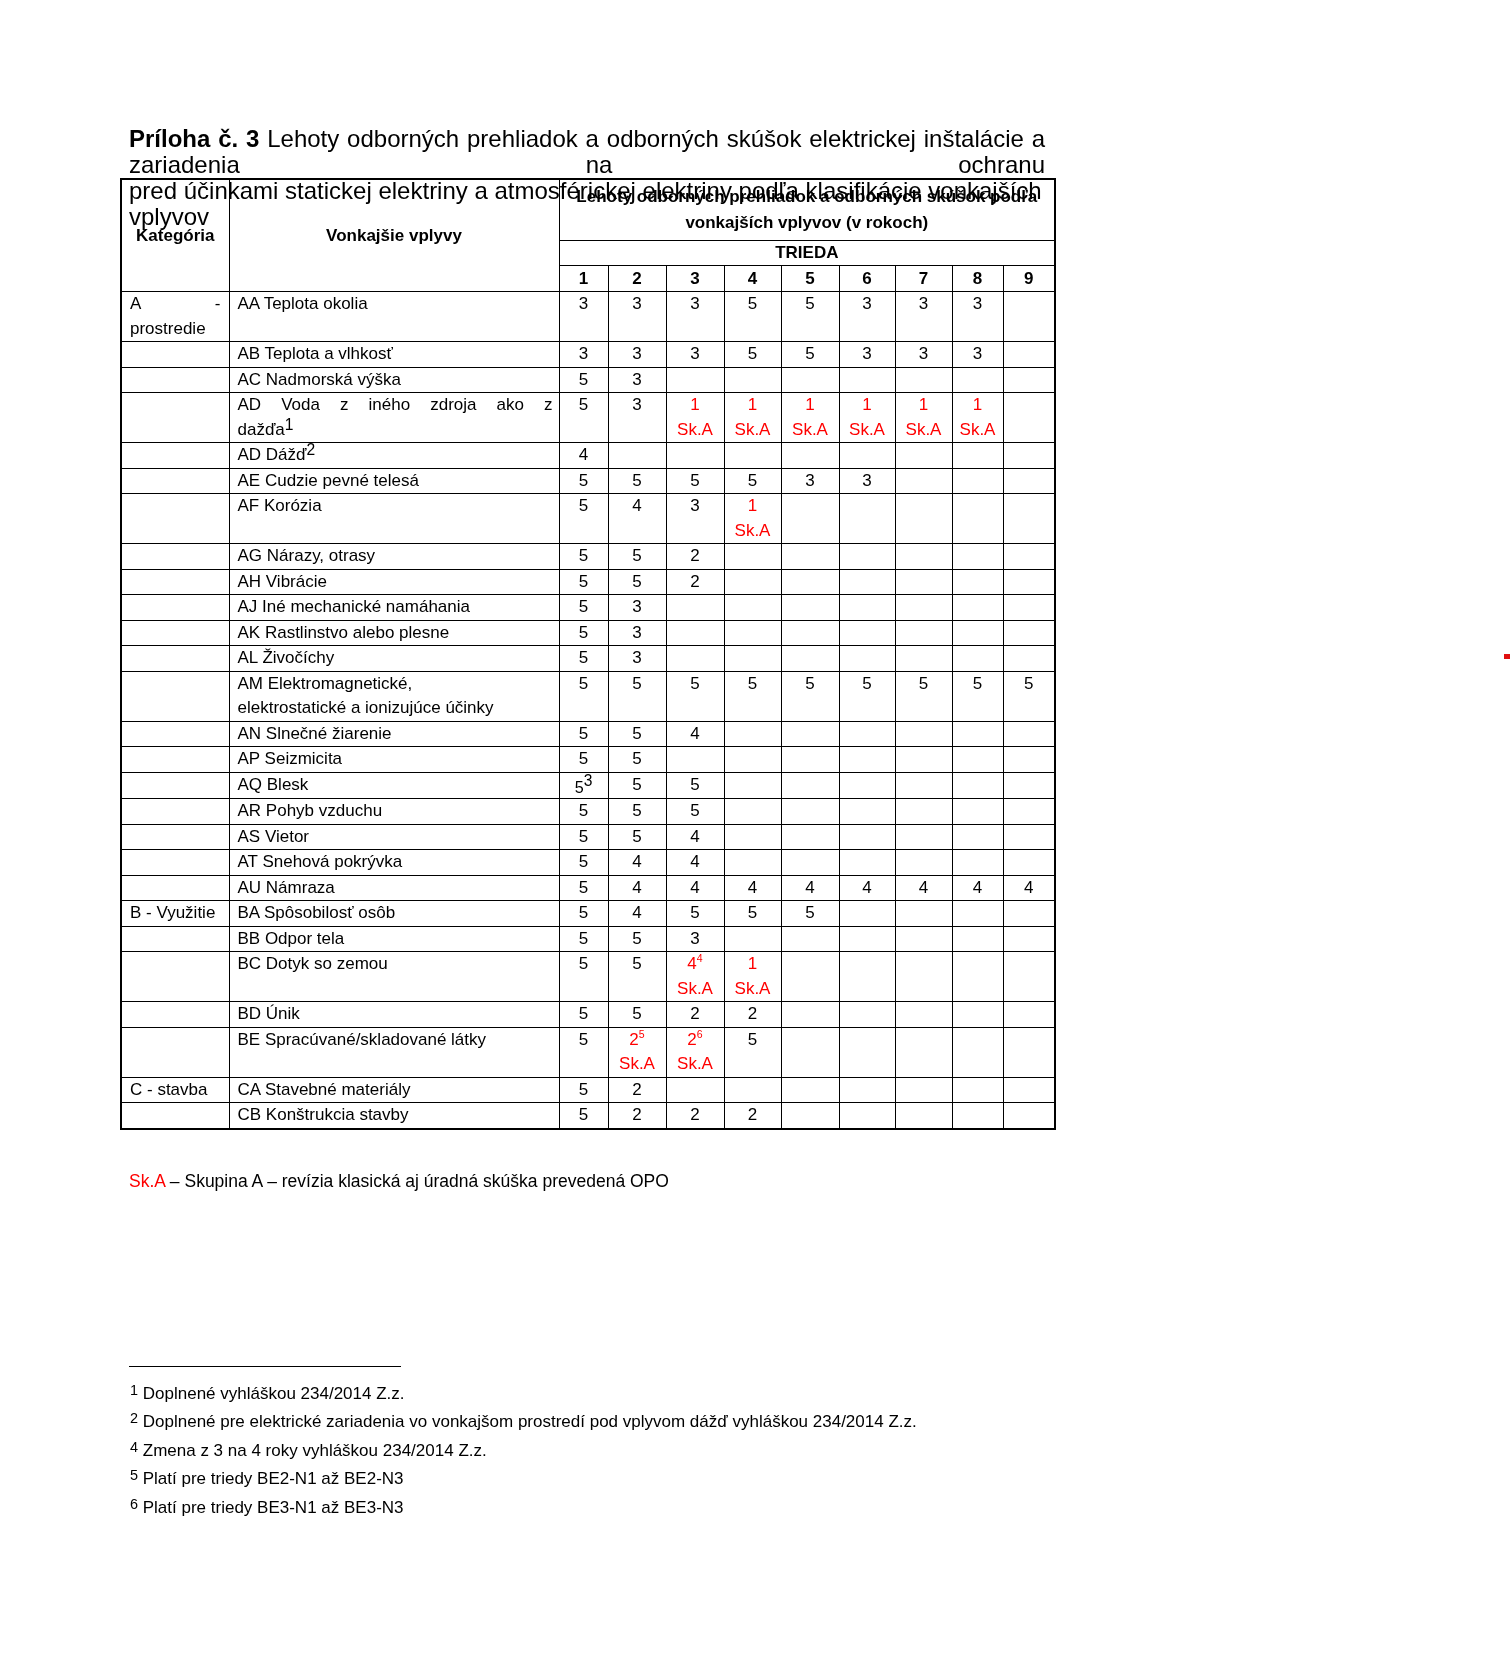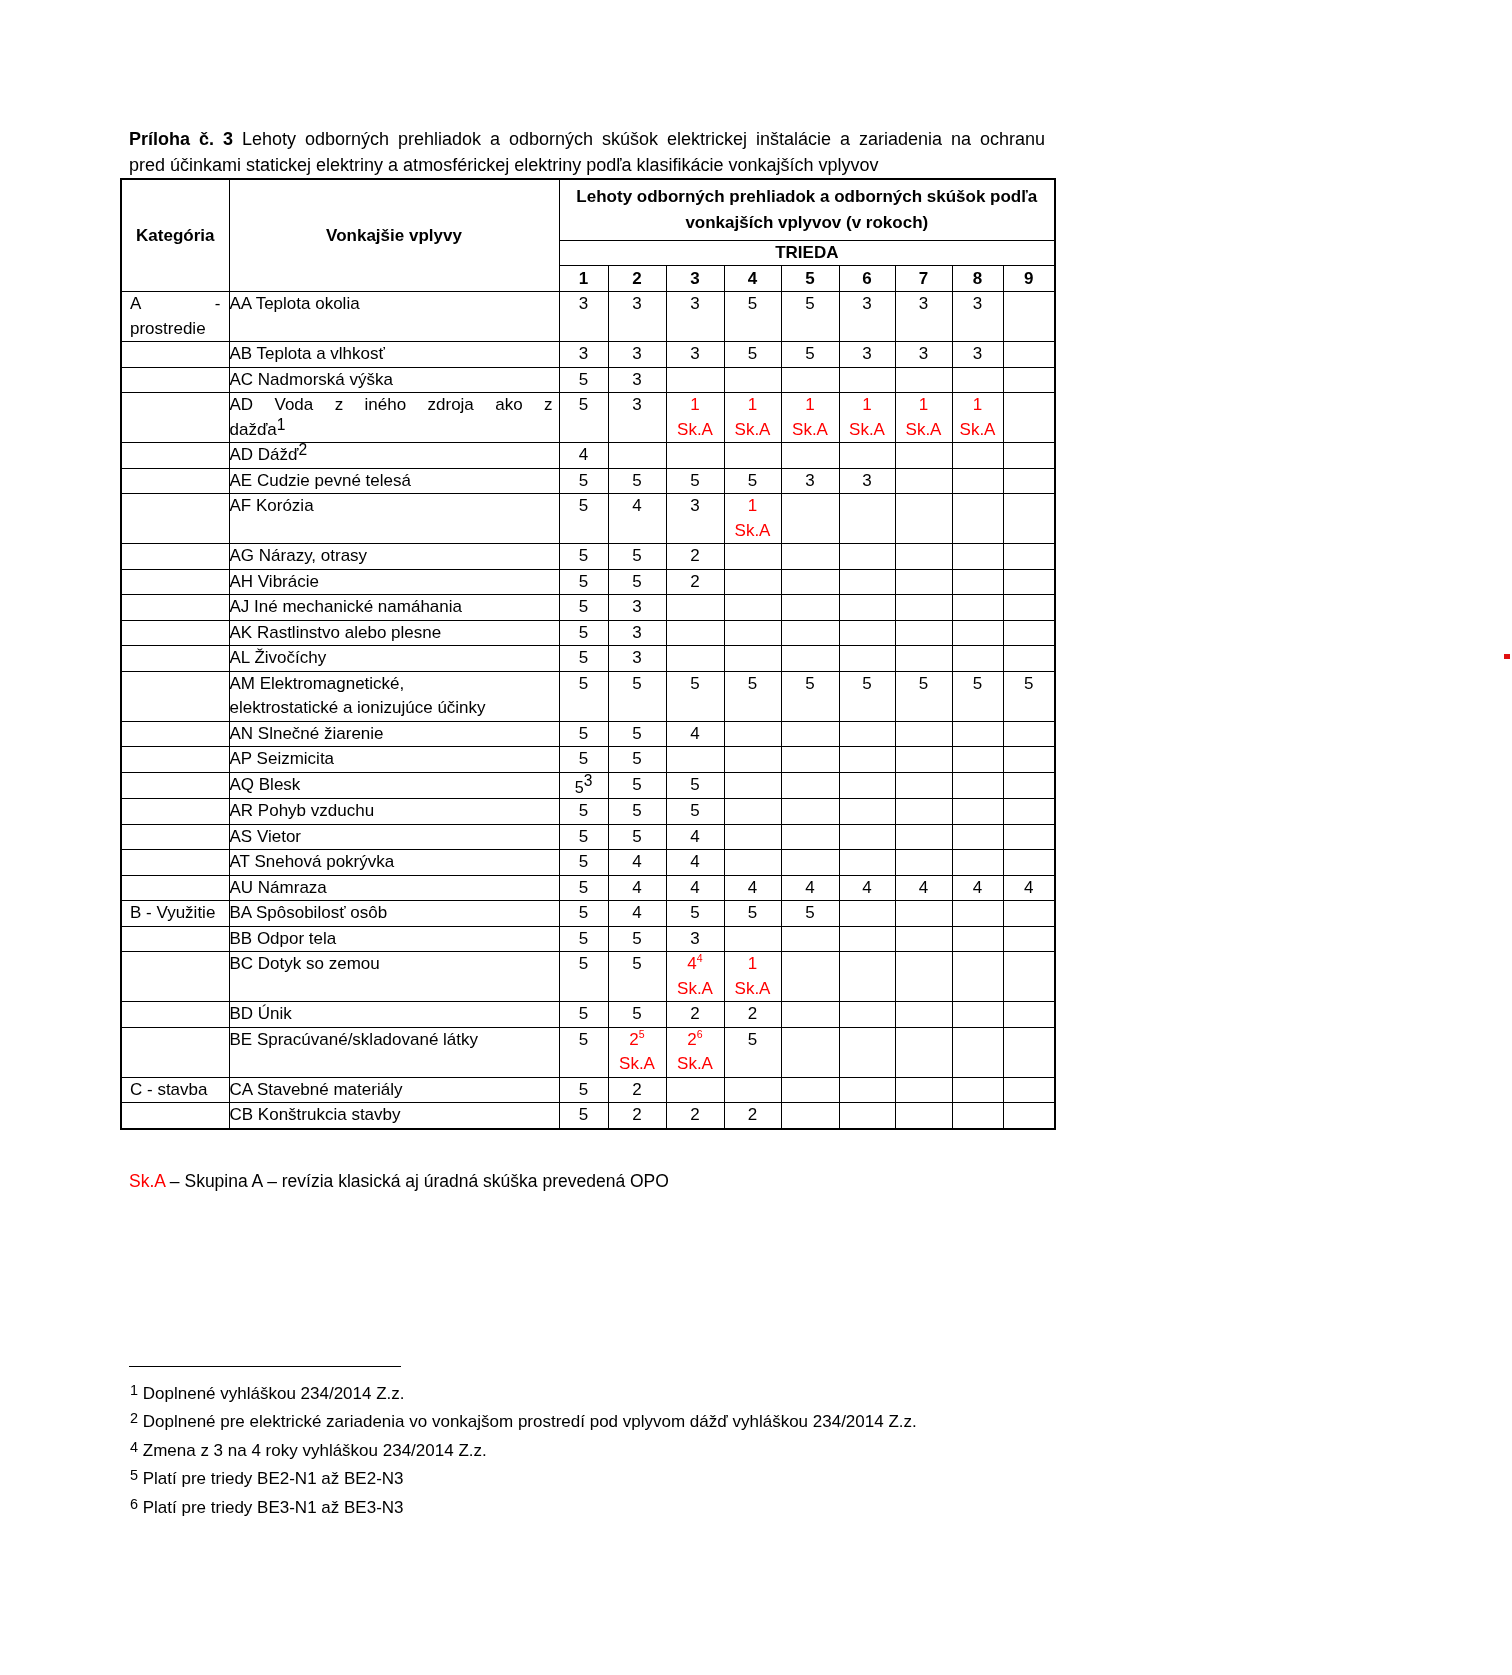--- a/index.html
+++ b/index.html
@@ -1,34 +1,34 @@
 <!DOCTYPE html>
 <html><head>
 <meta charset="utf-8">
 <style>
   html,body{margin:0;padding:0;background:#fff;}
   body{width:1512px;height:1675px;position:relative;overflow:hidden;
        font-family:"Liberation Sans",sans-serif;color:#000;}
   .title{position:absolute;left:129px;top:126px;width:916px;margin:0;
-         font-size:18px;line-height:26px;}
+         font-size:24px;line-height:26px;}
   .t-line1{display:block;text-align:justify;text-align-last:justify;}
   .t-line2{display:block;}
 
   table.main{position:absolute;left:120px;top:178px;width:936px;
              border-collapse:collapse;table-layout:fixed;
              border:2px solid #000;}
   table.main th,table.main td{border:1px solid #000;}
   th{font-weight:bold;font-size:17px;text-align:center;vertical-align:middle;padding:0;}
   .head-lehoty{line-height:26px;padding:4px 2px;}
   .trieda-h{height:24px;}
   .class-h{height:25px;}
   tbody td{font-size:17px;line-height:24.5px;vertical-align:top;padding:0;}
   td.kat{padding:0 8px;}
   .kat-split{display:flex;justify-content:space-between;}
-  td.vplyv{padding:0 6px 0 0;}
+  td.vplyv{padding:0 6px 0 8px;}
   .just{text-align:justify;text-align-last:justify;}
   td.val{text-align:center;}
   .red{color:#ff0000;}
   .sq{text-decoration-style:wavy;
       text-decoration-color:#ff0000;text-decoration-thickness:1px;
       text-underline-offset:3px;text-decoration-skip-ink:none;}
   sup.big{font-size:0.92em;position:relative;top:-5px;vertical-align:baseline;line-height:0;}
   sup.sm{font-size:0.62em;position:relative;top:-7px;vertical-align:baseline;line-height:0;}
   sup.fnn{font-size:0.85em;position:relative;top:-4px;vertical-align:baseline;}
   .low{position:relative;top:2px;font-size:0.95em;}

